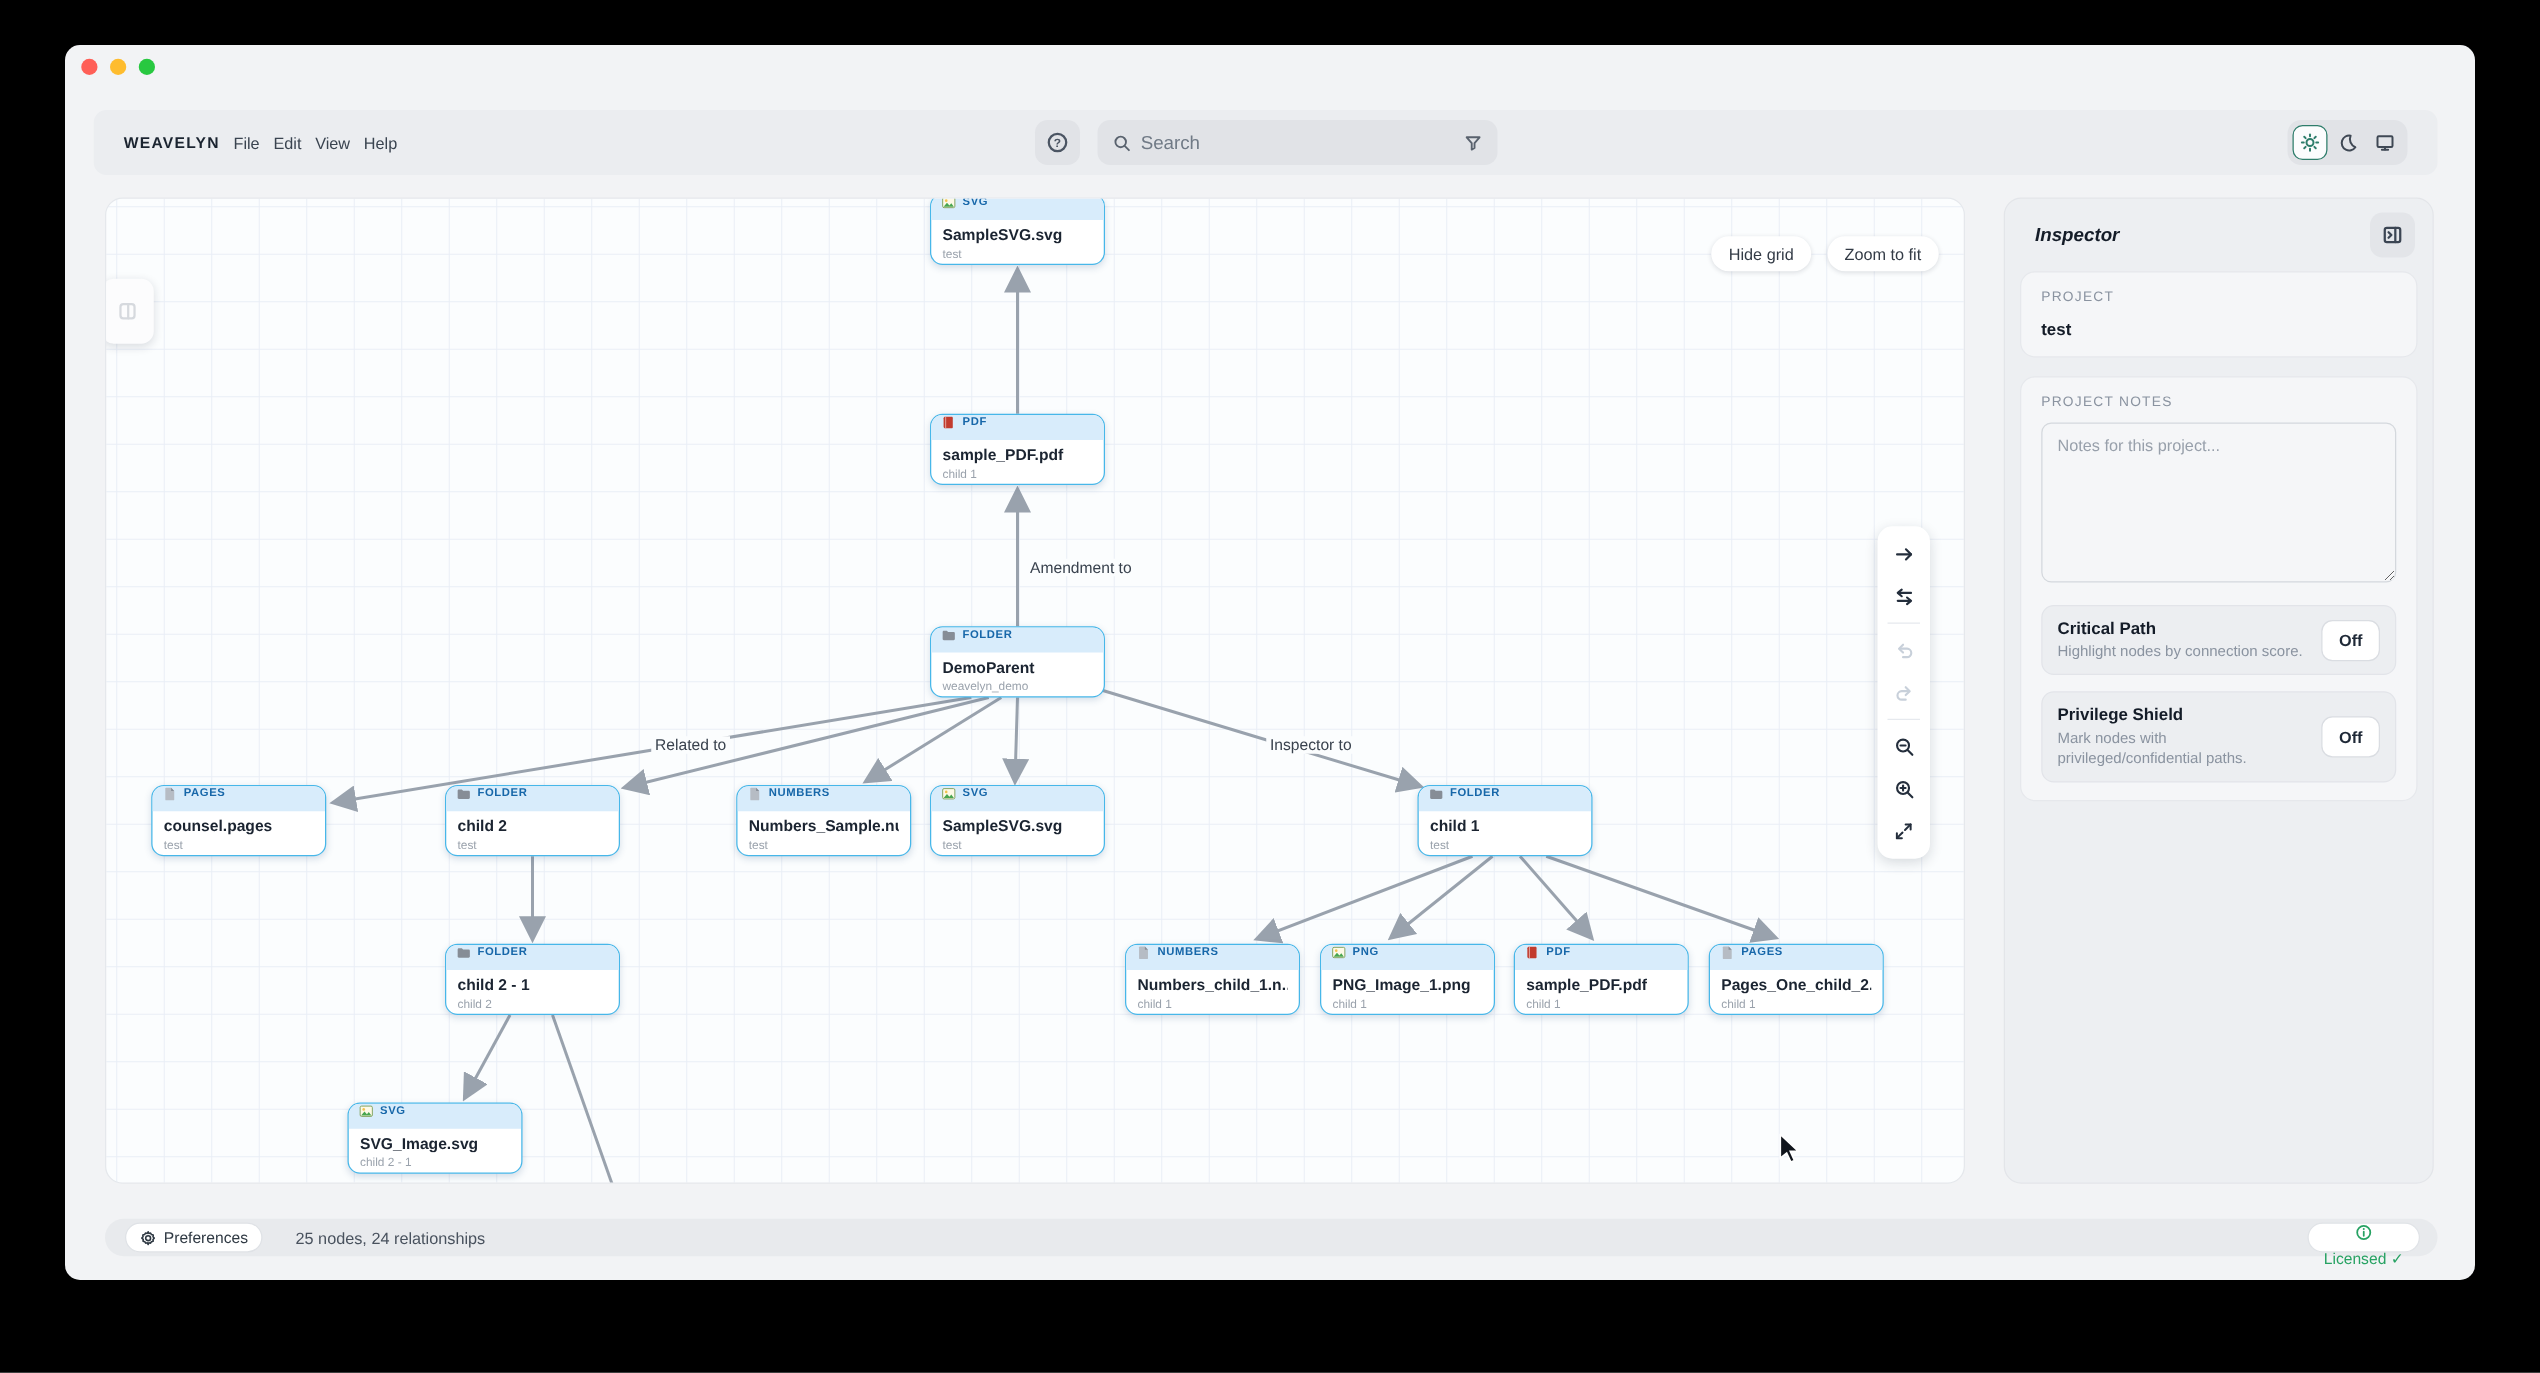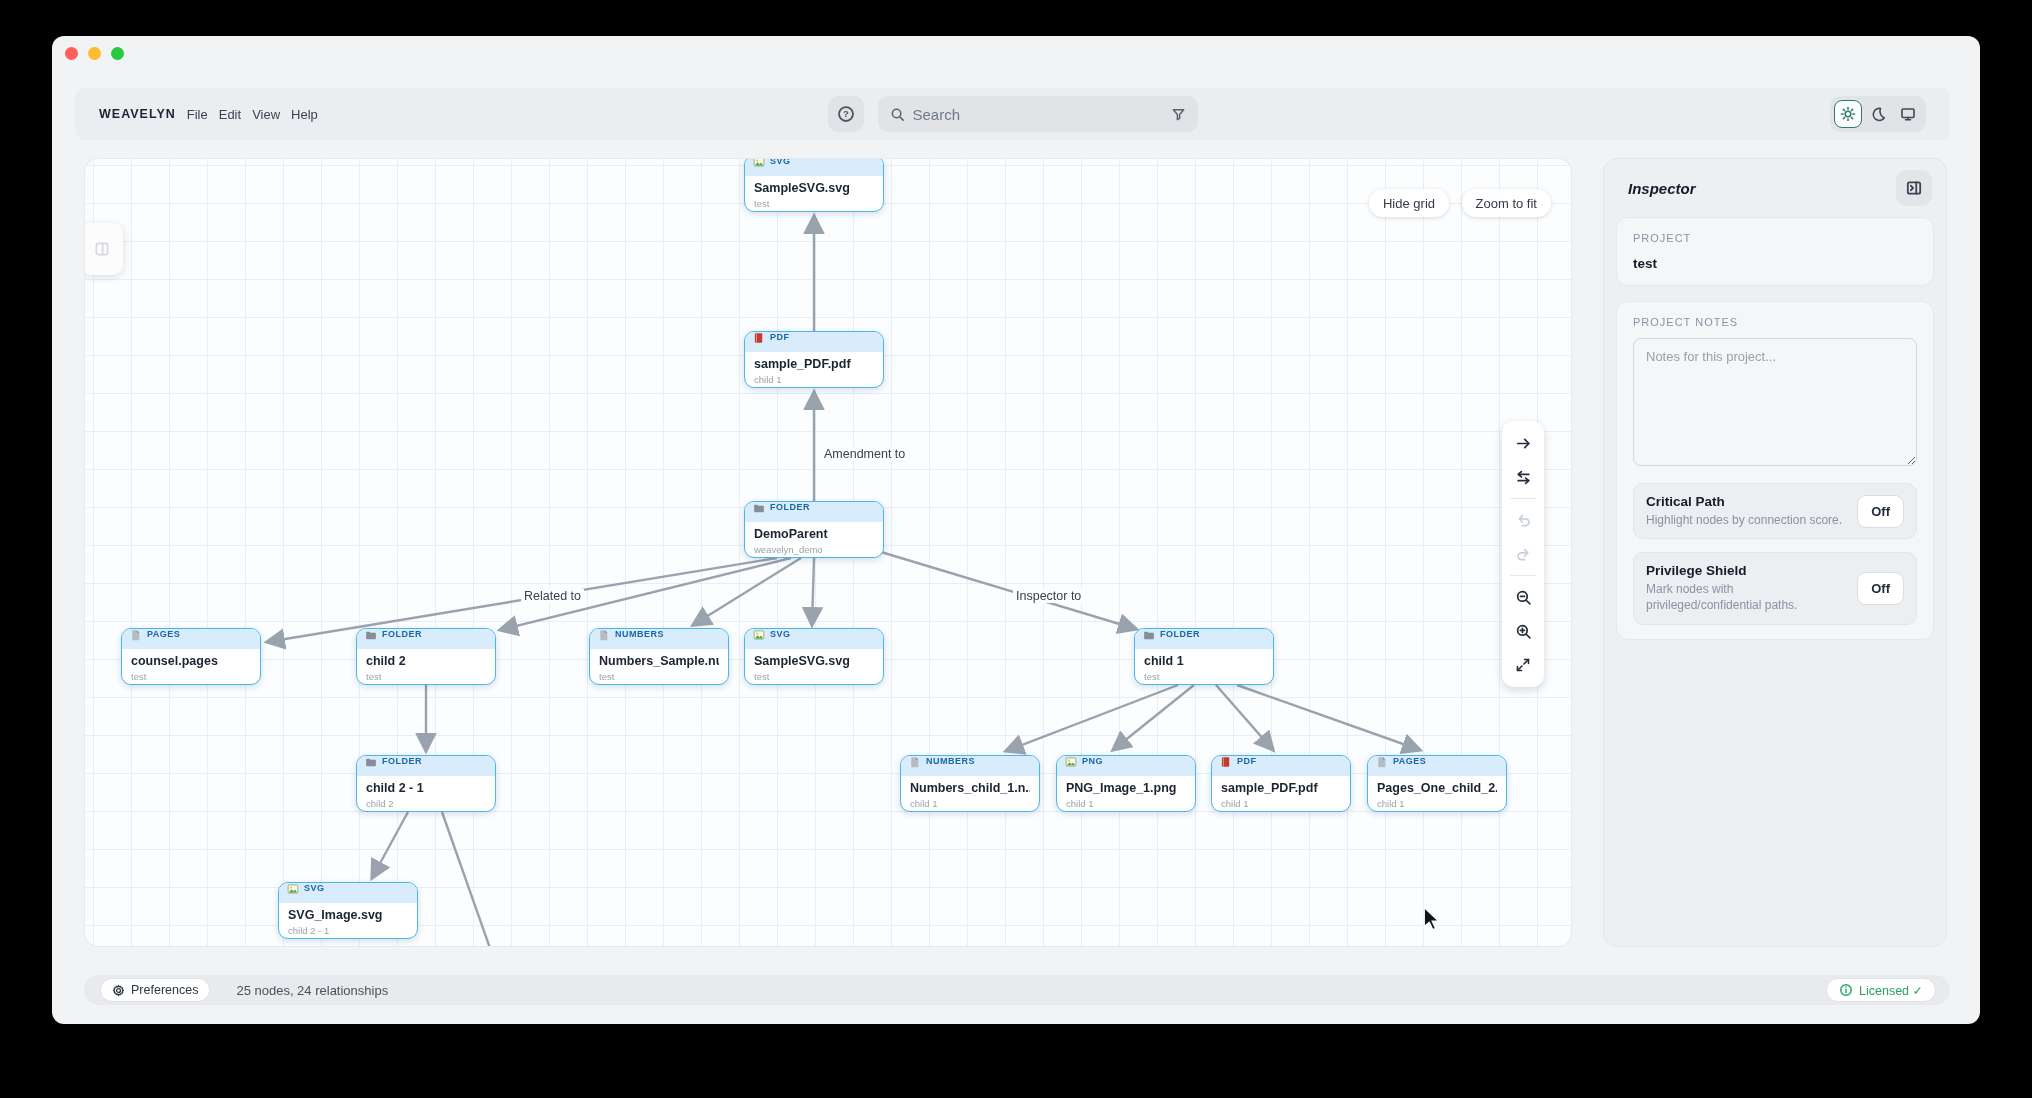--- a/index.html
+++ b/index.html
@@ -58,21 +58,21 @@
   .toggle-card { background:#eceef1; border:1px solid #e2e4e9; border-radius:10px; padding:10px 12px; margin-top:13px; display:flex; align-items:center; gap:10px; }
   .toggle-text { flex:1; }
   .toggle-name { font-size:13.5px; font-weight:700; color:#141c28; }
   .toggle-desc { font-size:12px; color:#8a93a0; margin-top:3px; line-height:1.35; }
   .offbtn { background:#fff; border:1px solid #dadde2; border-radius:9px; padding:8px 13px; font-size:13px; font-weight:700; color:#1f2937; font-family:inherit; cursor:pointer; }
   
   .statusbar { position:absolute; left:32px; top:939px; width:1866px; height:30px; background:#e8eaed; border-radius:15px; display:flex; align-items:center; padding:0 10px; }
   .prefpill { height:24px; border-radius:12px; background:#fff; border:1px solid #dfe2e6; display:flex; align-items:center; gap:6px; padding:0 11px; font-size:12.5px; color:#2f3943; margin-left:6px; cursor:pointer; font-family:inherit; }
   .statustext { margin-left:26px; font-size:13px; color:#49525e; }
   .spacer { flex:1; }
-  .licpill { height:24px; border-radius:12px; background:#fff; border:1px solid #e0e3e7; display:flex; align-items:center; gap:6px; padding:0 12px; font-size:12.5px; color:#27a263; margin-right:4px; }
+  .licpill { height:24px; border-radius:12px; background:#fff; border:1px solid #e0e3e7; display:flex; align-items:center; gap:6px; padding:0 12px; font-size:12.5px; color:#27a263; margin-right:4px;flex-direction:column; }
   svg.ic { display:block; }
 </style>
 </head>
 <body>
 
 <div class="window">
 
   <div class="traffic">
     <span class="tl-red"></span>
     <span class="tl-yellow"></span>

